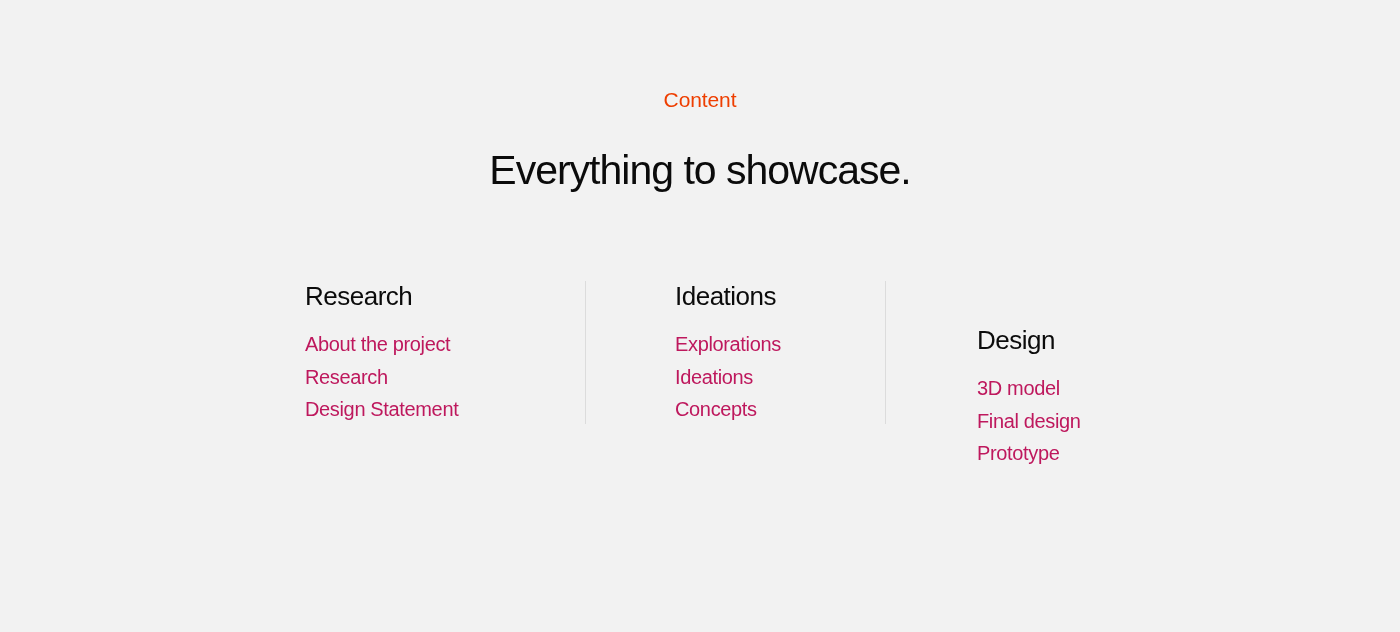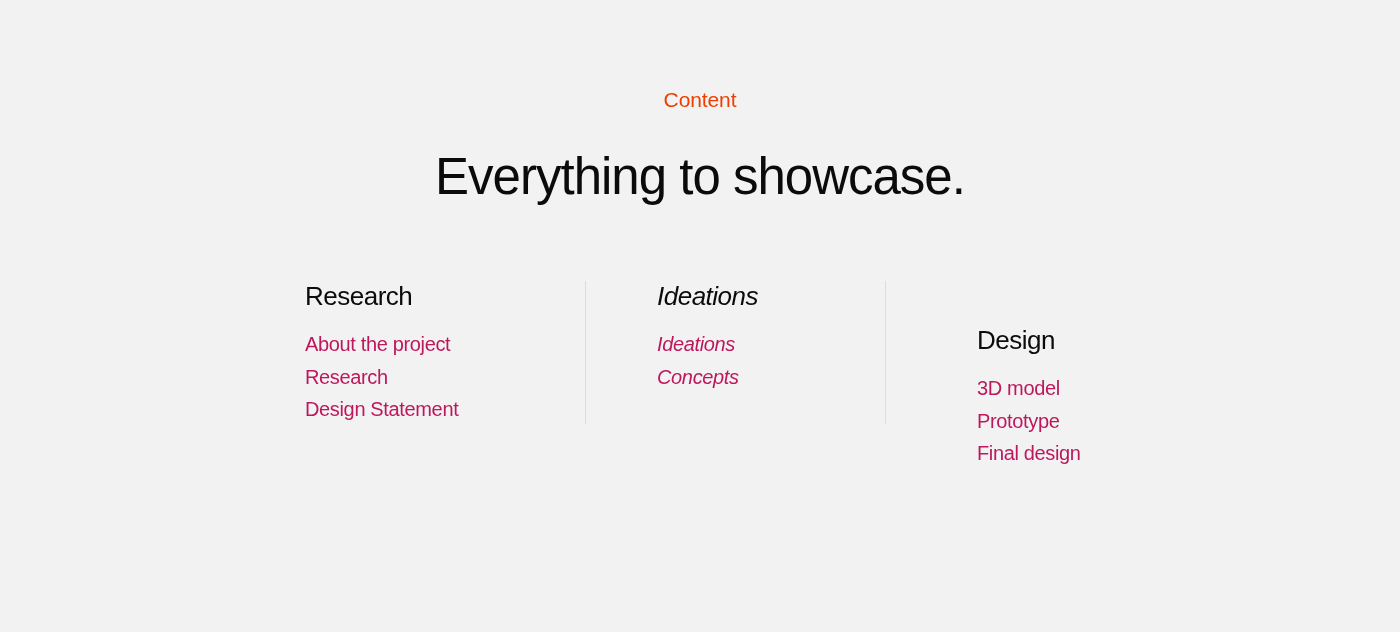--- a/index.html
+++ b/index.html
@@ -42,21 +42,21 @@
     letter-spacing: -0.1px;
     color: #ee3e00;
     text-align: center;
   }
 
   .headline {
     position: absolute;
     top: 117px;
     left: 0;
     width: 1400px;
-    font-size: 51px;
+    font-size: 41px;
     line-height: 52px;
     font-weight: 500;
     letter-spacing: -1.0px;
     color: #0b0b0b;
     text-align: center;
   }
 
   
   .columns {
     position: absolute;
@@ -65,21 +65,21 @@
     width: 1264px;
     height: 145px;
   }
 
   .column {
     position: absolute;
     top: 0;
   }
 
   .col-1 { left: 305px; width: 270px; }
-  .col-2 { left: 657px; width: 200px; font-style: italic; }
+  .col-2 { left: 675px; width: 200px; }
   .col-3 { left: 977px; width: 220px; margin-top: 44px; }
 
   .col-heading {
     font-size: 26px;
     line-height: 30px;
     font-weight: 500;
     letter-spacing: -0.5px;
     color: #0b0b0b;
     margin: 0 0 17px 0;
     white-space: nowrap;
@@ -128,31 +128,32 @@
       <ul class="col-list">
         <li>About the project</li>
         <li>Research</li>
         <li>Design Statement</li>
       </ul>
     </div>
 
     <div class="column col-2">
       <div class="col-heading">Ideations</div>
       <ul class="col-list">
+        <li>Explorations</li>
         <li>Ideations</li>
         <li>Concepts</li>
       </ul>
     </div>
 
     <div class="column col-3">
       <div class="col-heading">Design</div>
       <ul class="col-list">
         <li>3D model</li>
+        <li>Final design</li>
         <li>Prototype</li>
-        <li>Final design</li>
       </ul>
     </div>
 
   </div>
 
   <div class="divider divider-1"></div>
   <div class="divider divider-2"></div>
 
 </div>
 

